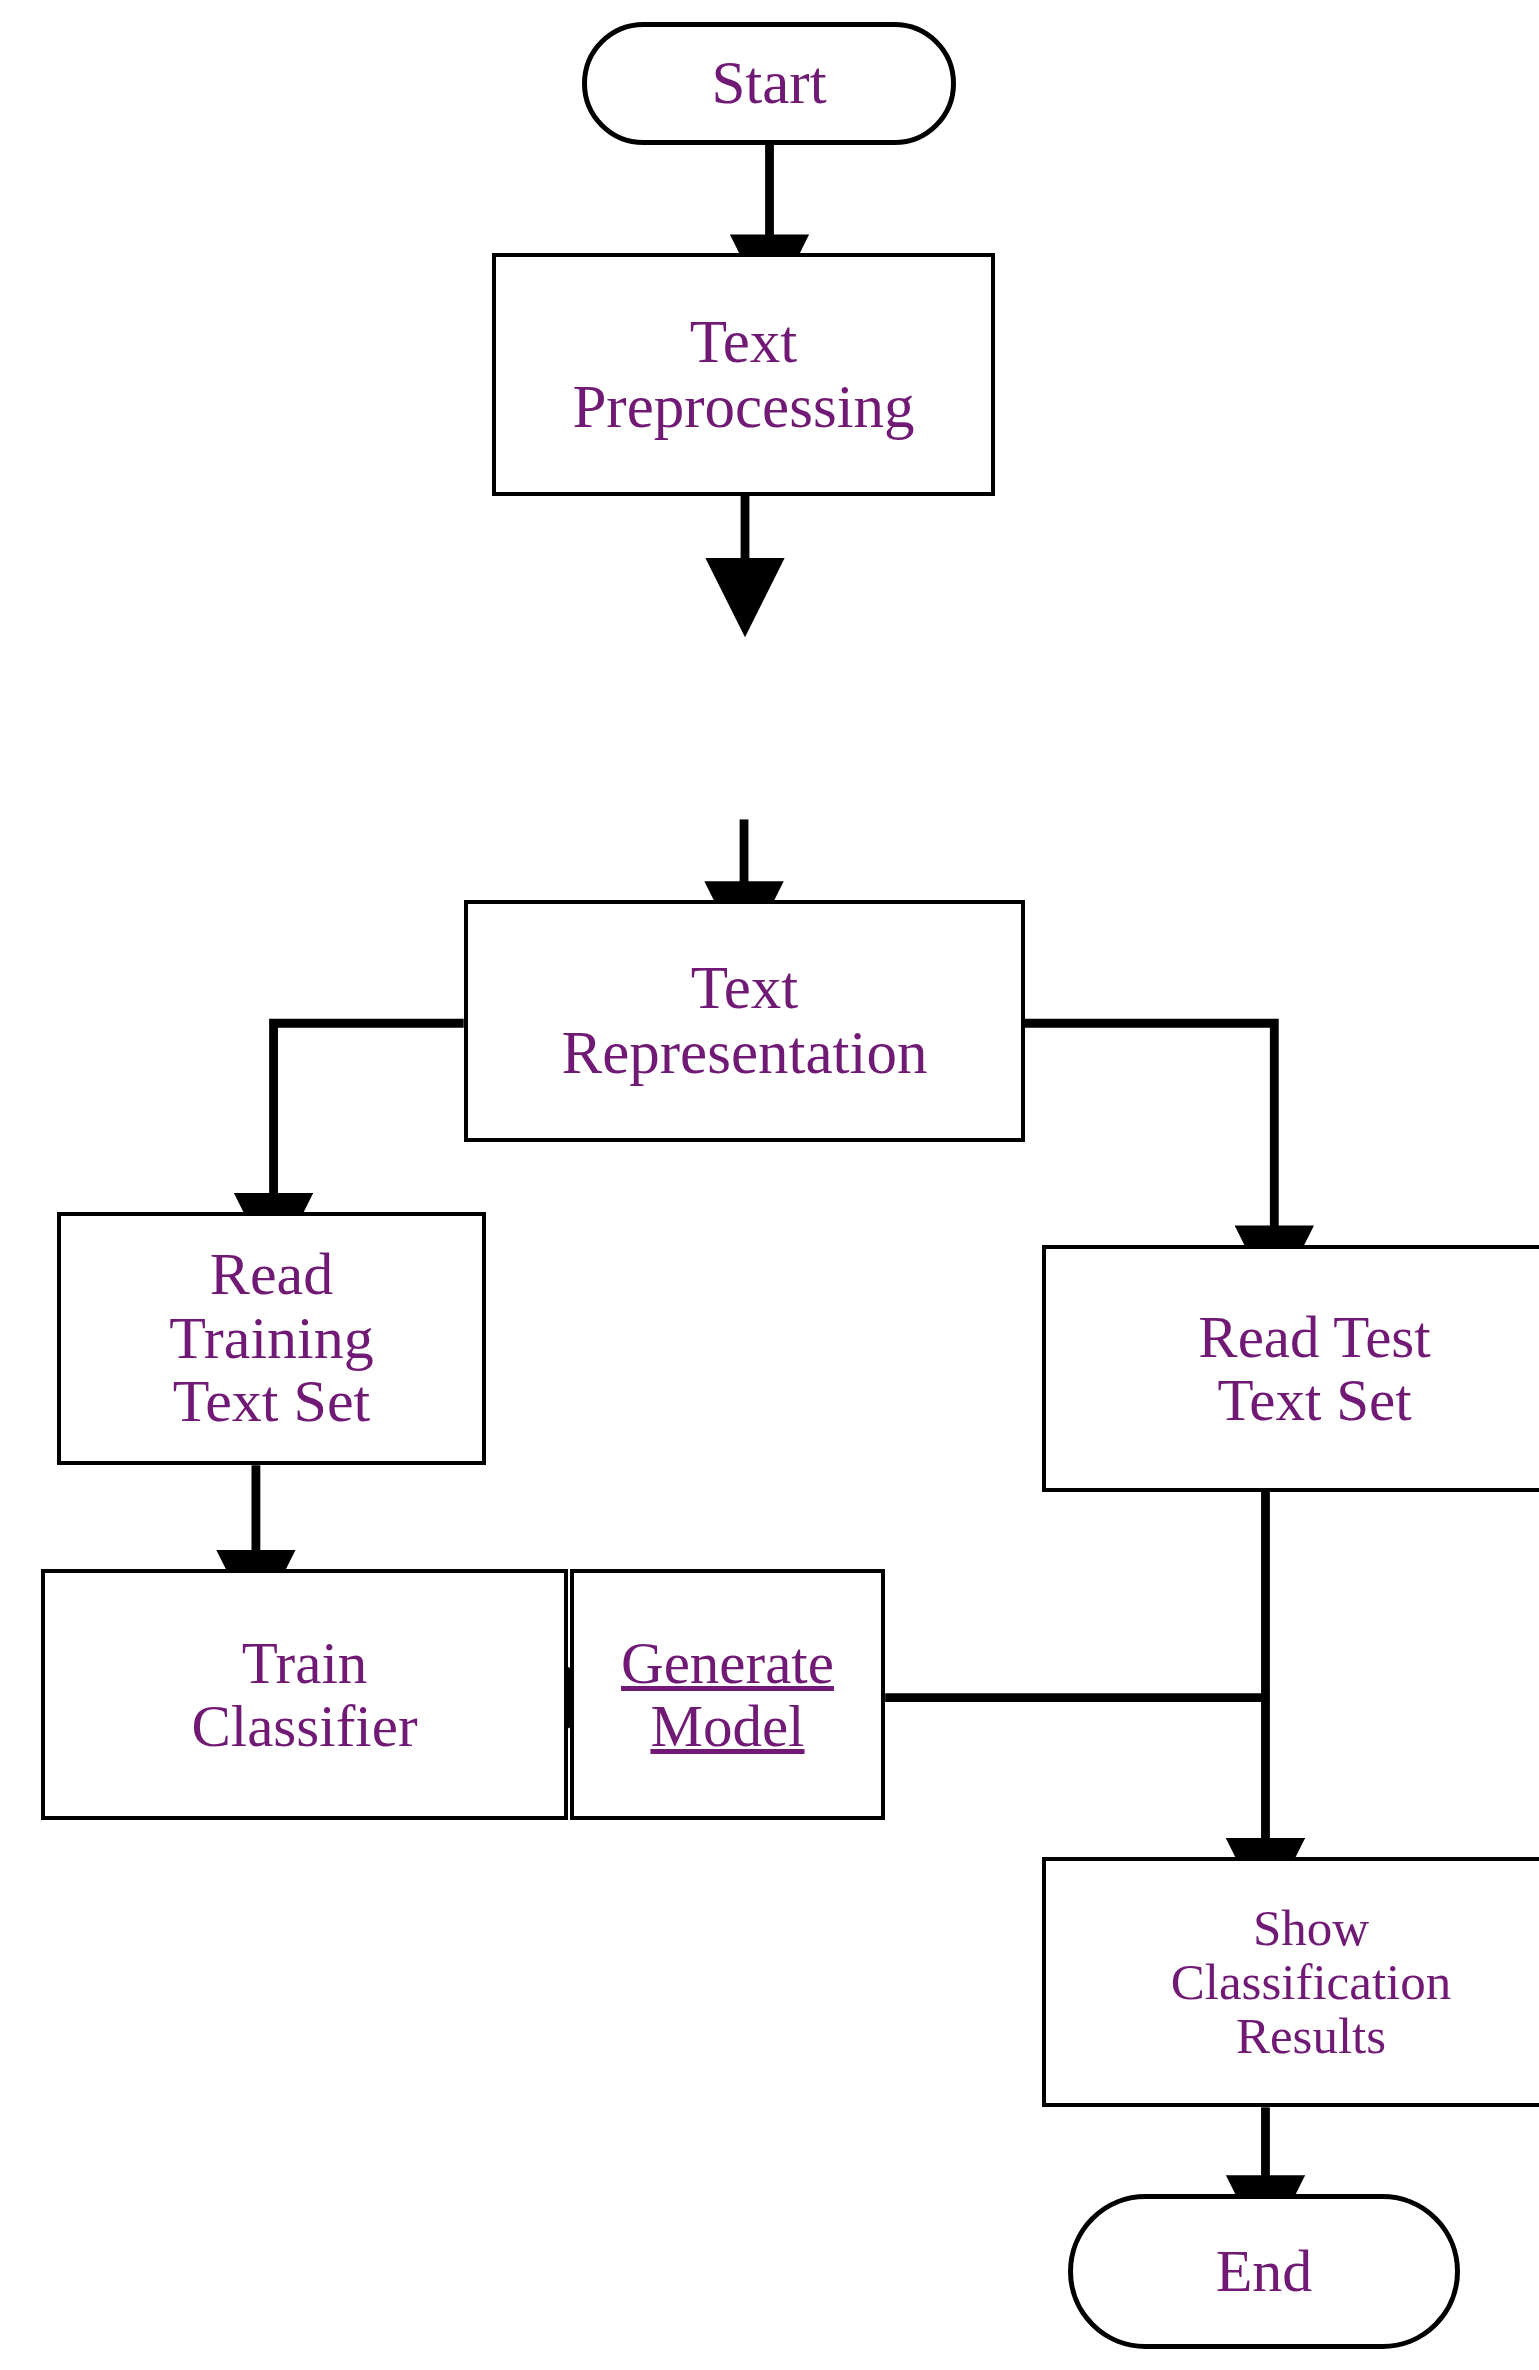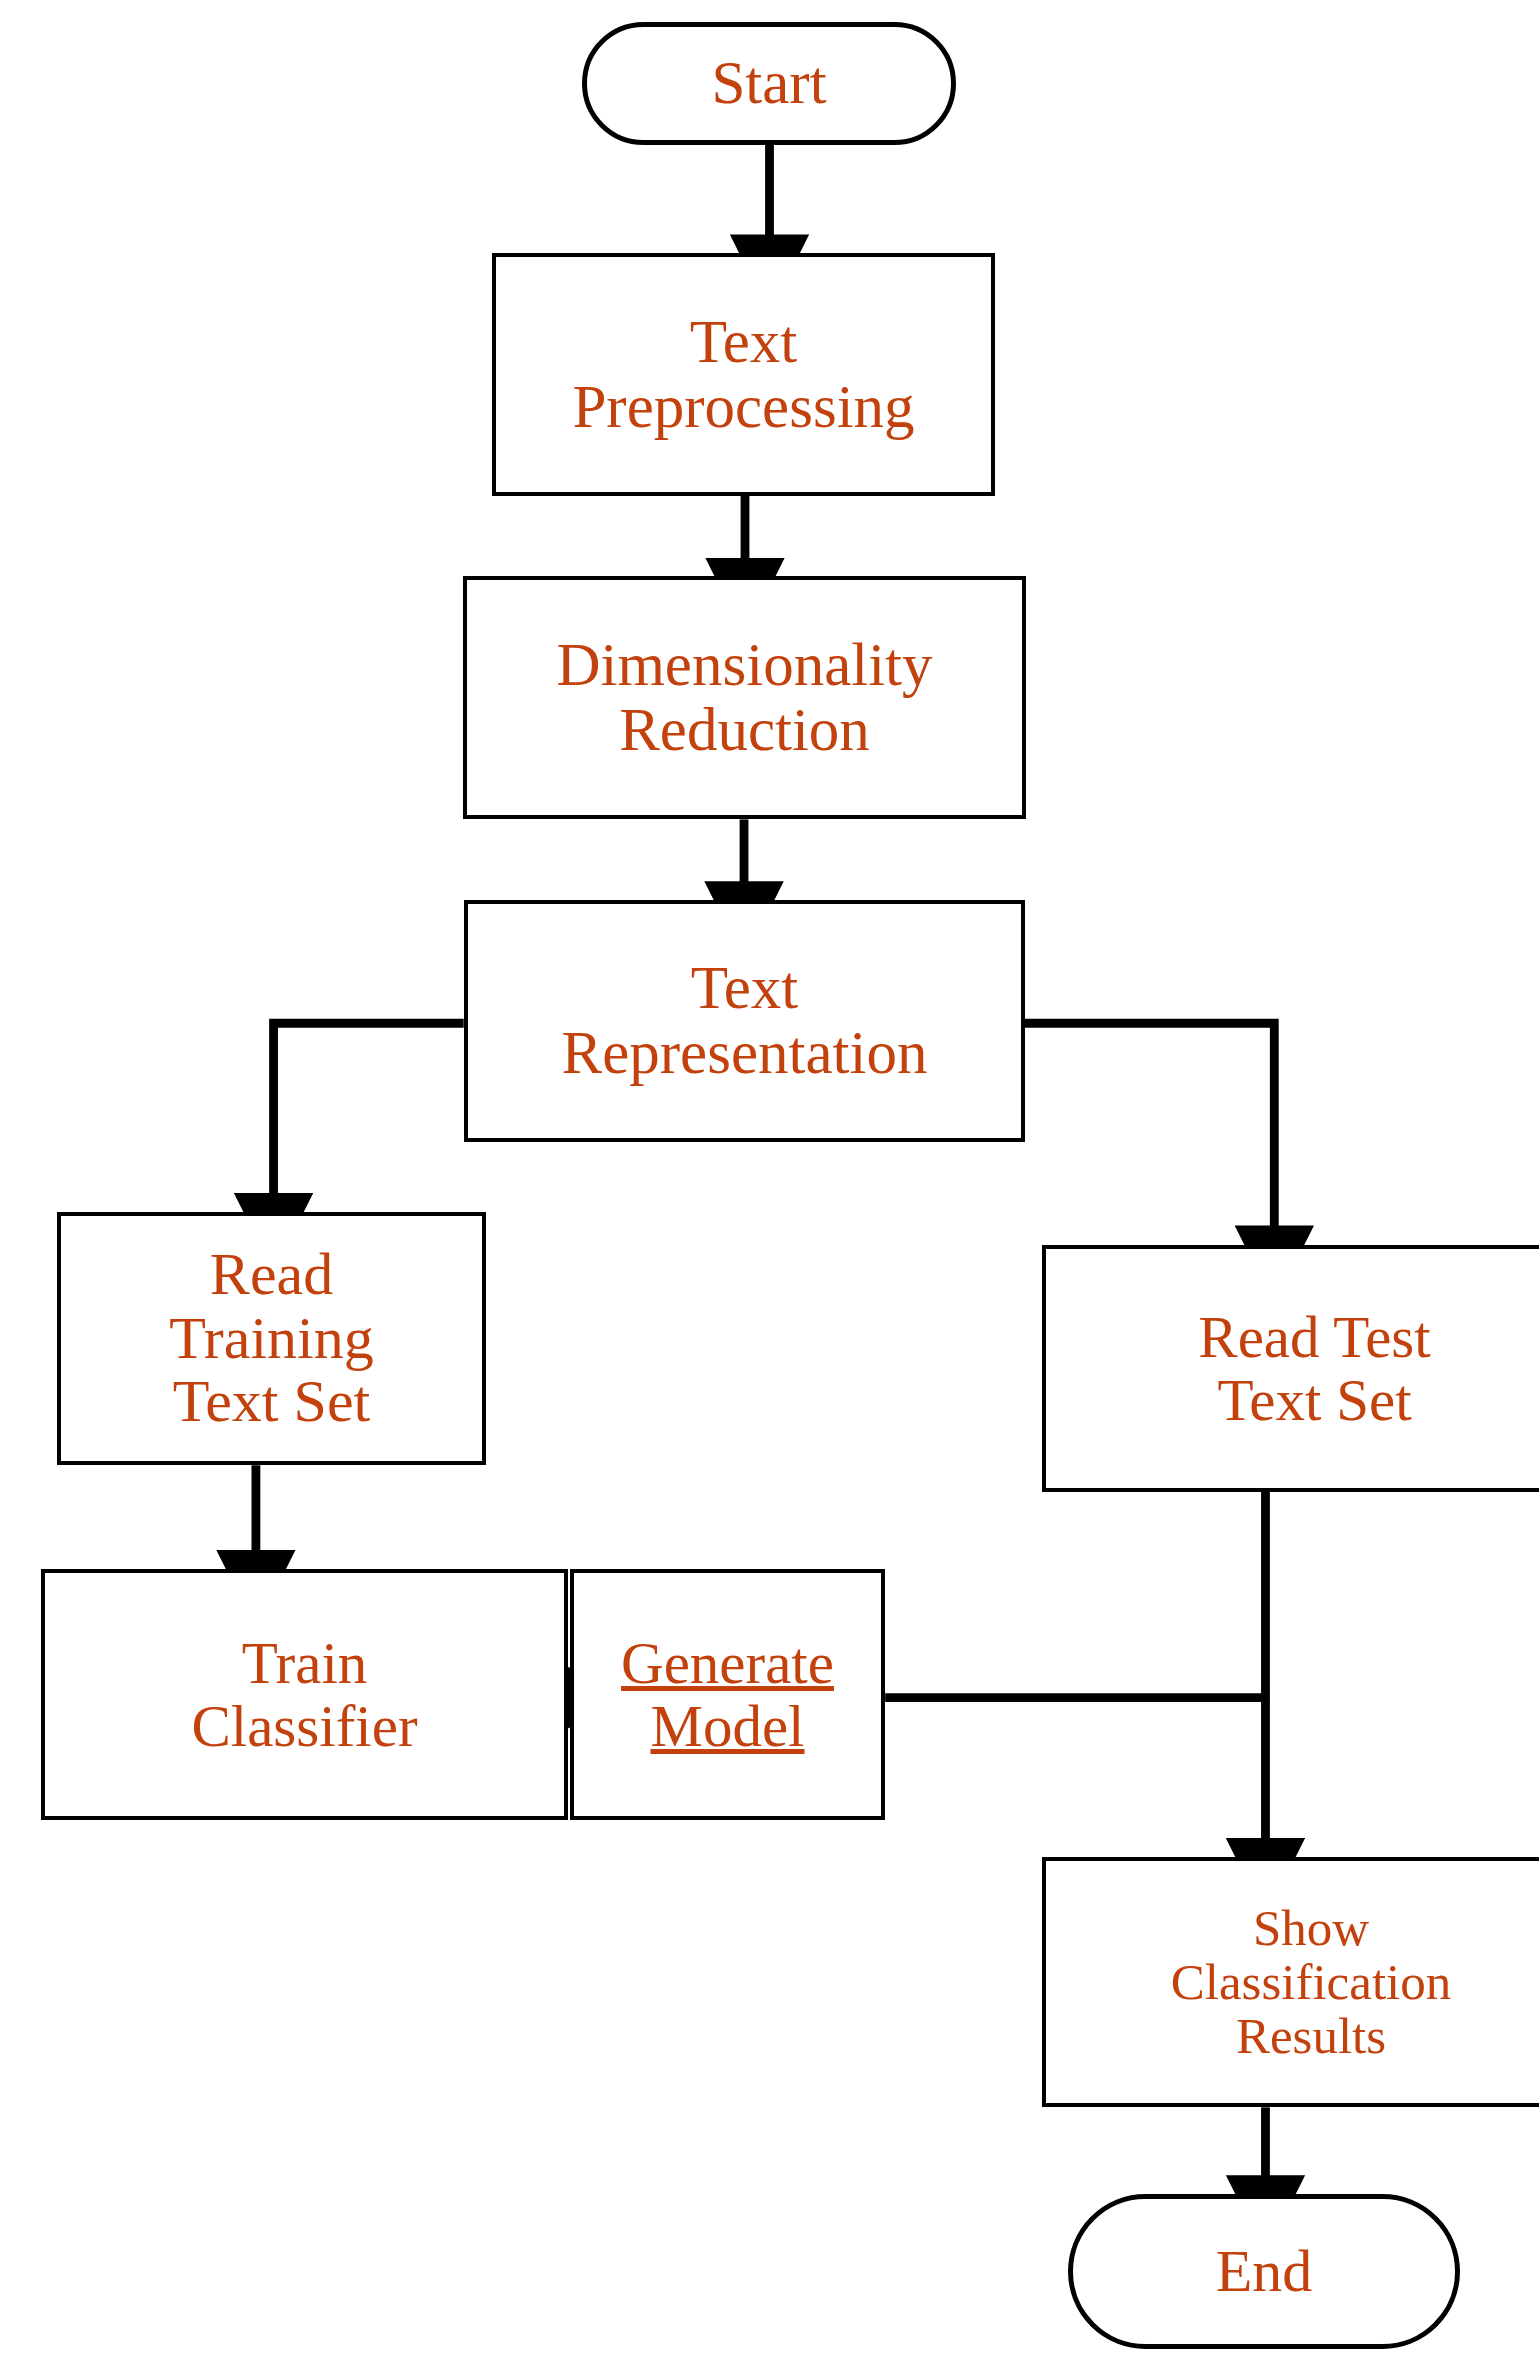--- a/index.html
+++ b/index.html
@@ -27,21 +27,21 @@
   }
   .node {
     position: absolute;
     box-sizing: border-box;
     background: #ffffff;
     border: 4.9px solid #000000;
     display: flex;
     align-items: center;
     justify-content: center;
     text-align: center;
-    color: #c2410c;
+    color: #701a75;
     line-height: 1.06;
     z-index: 3;
   }
   .node.process {
     border-radius: 0;
   }
   .node.terminator {
     border-width: 5.9px;
     border-radius: 979px;
   }
@@ -98,24 +98,20 @@
 
   <div class="node terminator" id="node-start">
     <span class="node-label">Start</span>
   </div>
 
   <div class="node process" id="node-preproc">
     <span class="node-label">Text
 Preprocessing</span>
   </div>
 
-  <div class="node process" id="node-dimred">
-    <span class="node-label">Dimensionality
-Reduction</span>
-  </div>
 
   <div class="node process" id="node-textrep">
     <span class="node-label">Text
 Representation</span>
   </div>
 
   <div class="node process" id="node-readtrain">
     <span class="node-label">Read
 Training
 Text Set</span>

